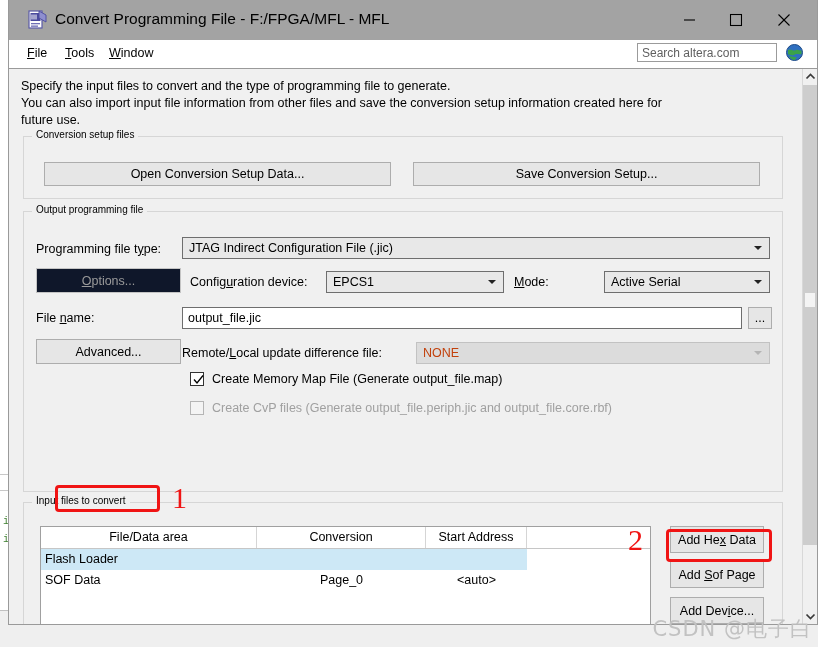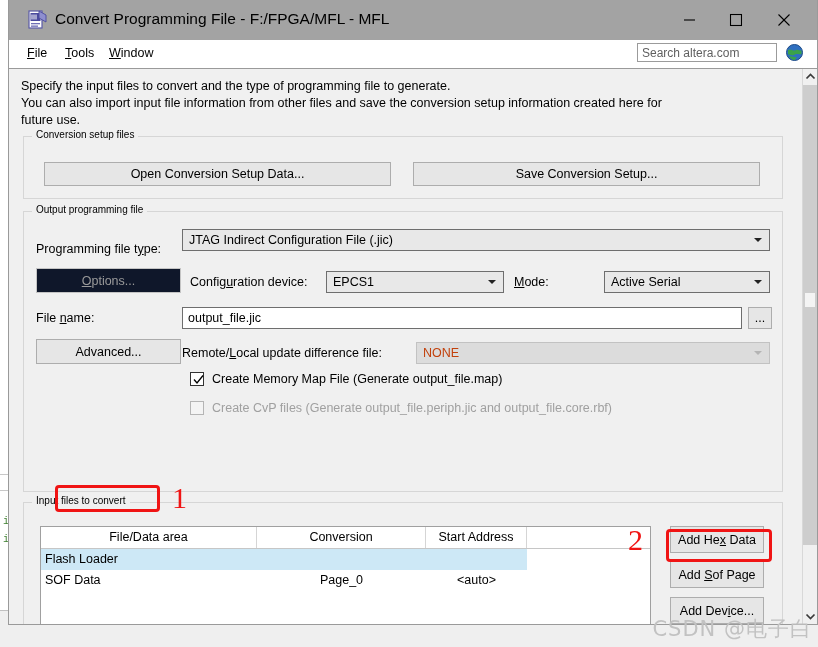--- a/index.html
+++ b/index.html
@@ -176,21 +176,21 @@
       <div class="btn" style="position:absolute;left:20px;top:25px;width:347px;height:24px;">Open Conversion Setup Data...</div>
       <div class="btn" style="position:absolute;left:377px;top:25px;width:347px;height:24px;margin-left:12px;">Save Conversion Setup...</div>
     </div>
 
     <div class="group" style="left:14px;top:142px;width:760px;height:281px;">
       <div class="group-title">Output programming file</div>
 
       <div class="lbl" style="left:12px;top:10px;margin-top:20px;">
         <span>Programming file t</span><span class="mn-u">y</span><span>pe:</span>
       </div>
-      <div class="combo" style="left:158px;top:17px;width:588px;height:22px;">
+      <div class="combo" style="left:158px;top:25px;width:588px;height:22px;">
         <span>JTAG Indirect Configuration File (.jic)</span>
         <span class="arrow"></span>
       </div>
 
       <div class="btn disabled" style="position:absolute;left:12px;top:56px;width:145px;height:25px;">
         <span><span class="mn-u">O</span>ptions...</span>
       </div>
 
       <div class="lbl" style="left:166px;top:63px;">
         <span>Config</span><span class="mn-u">u</span><span>ration device:</span>

